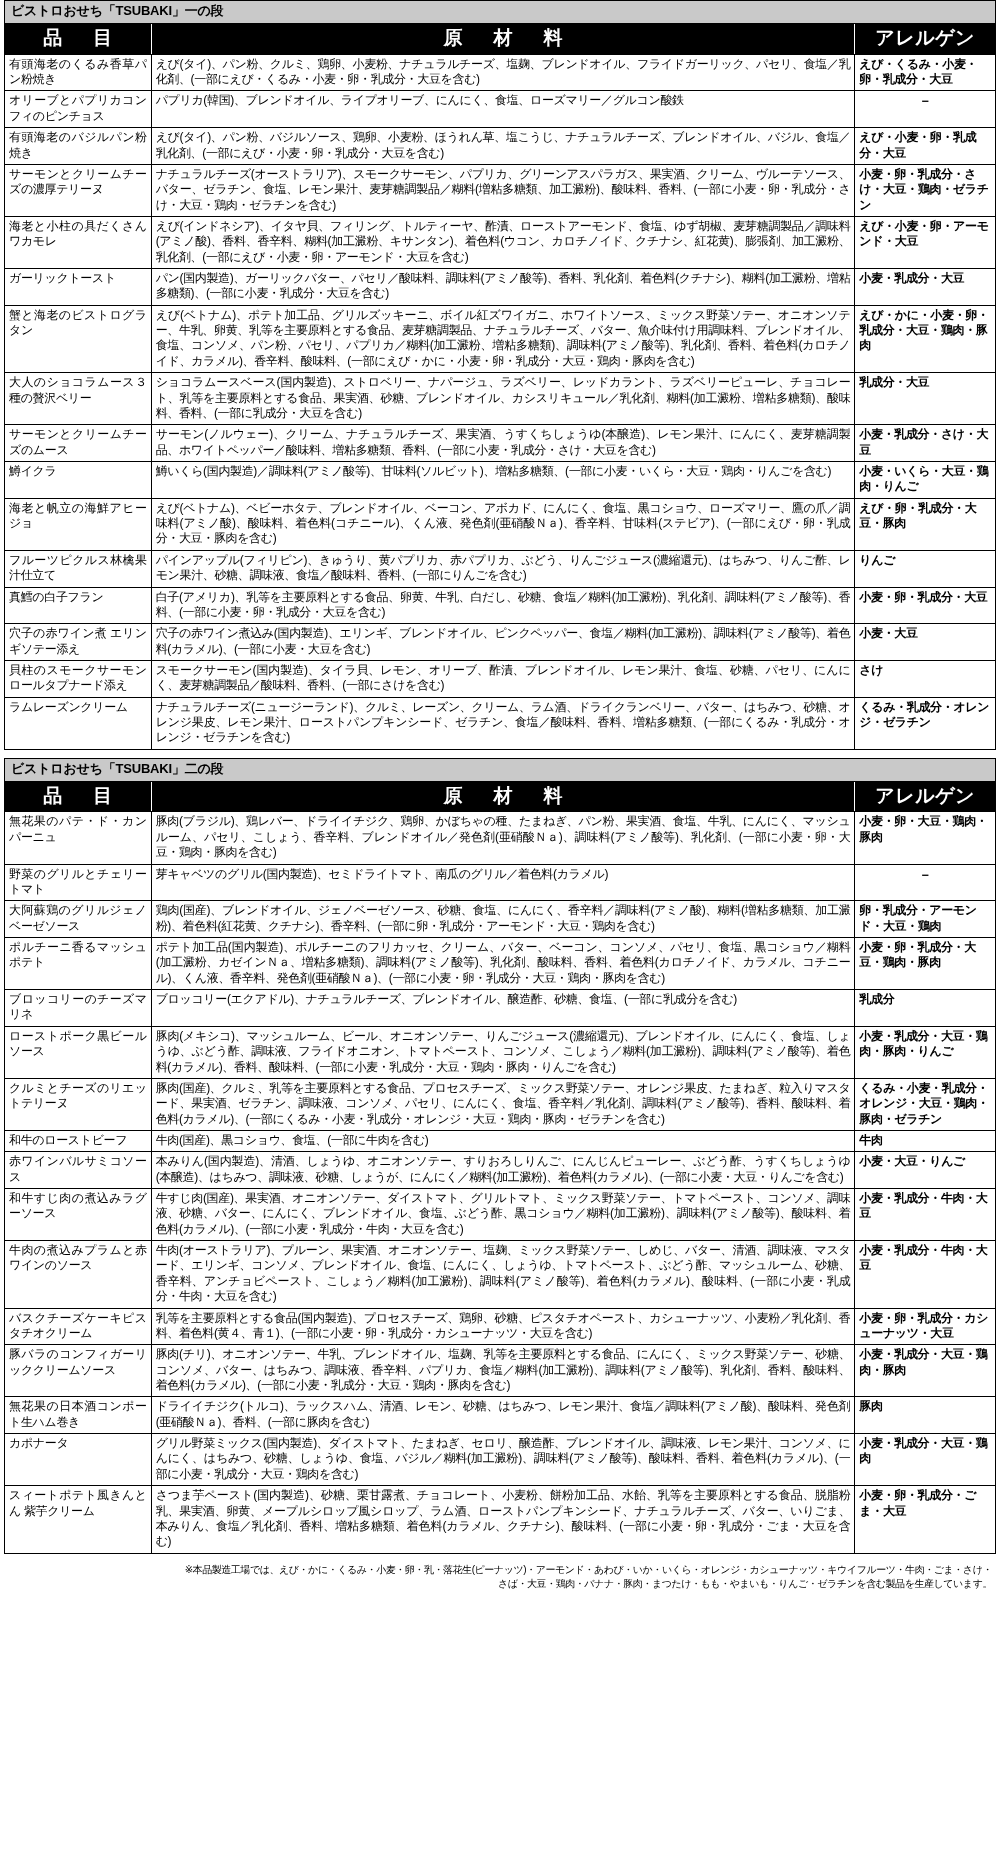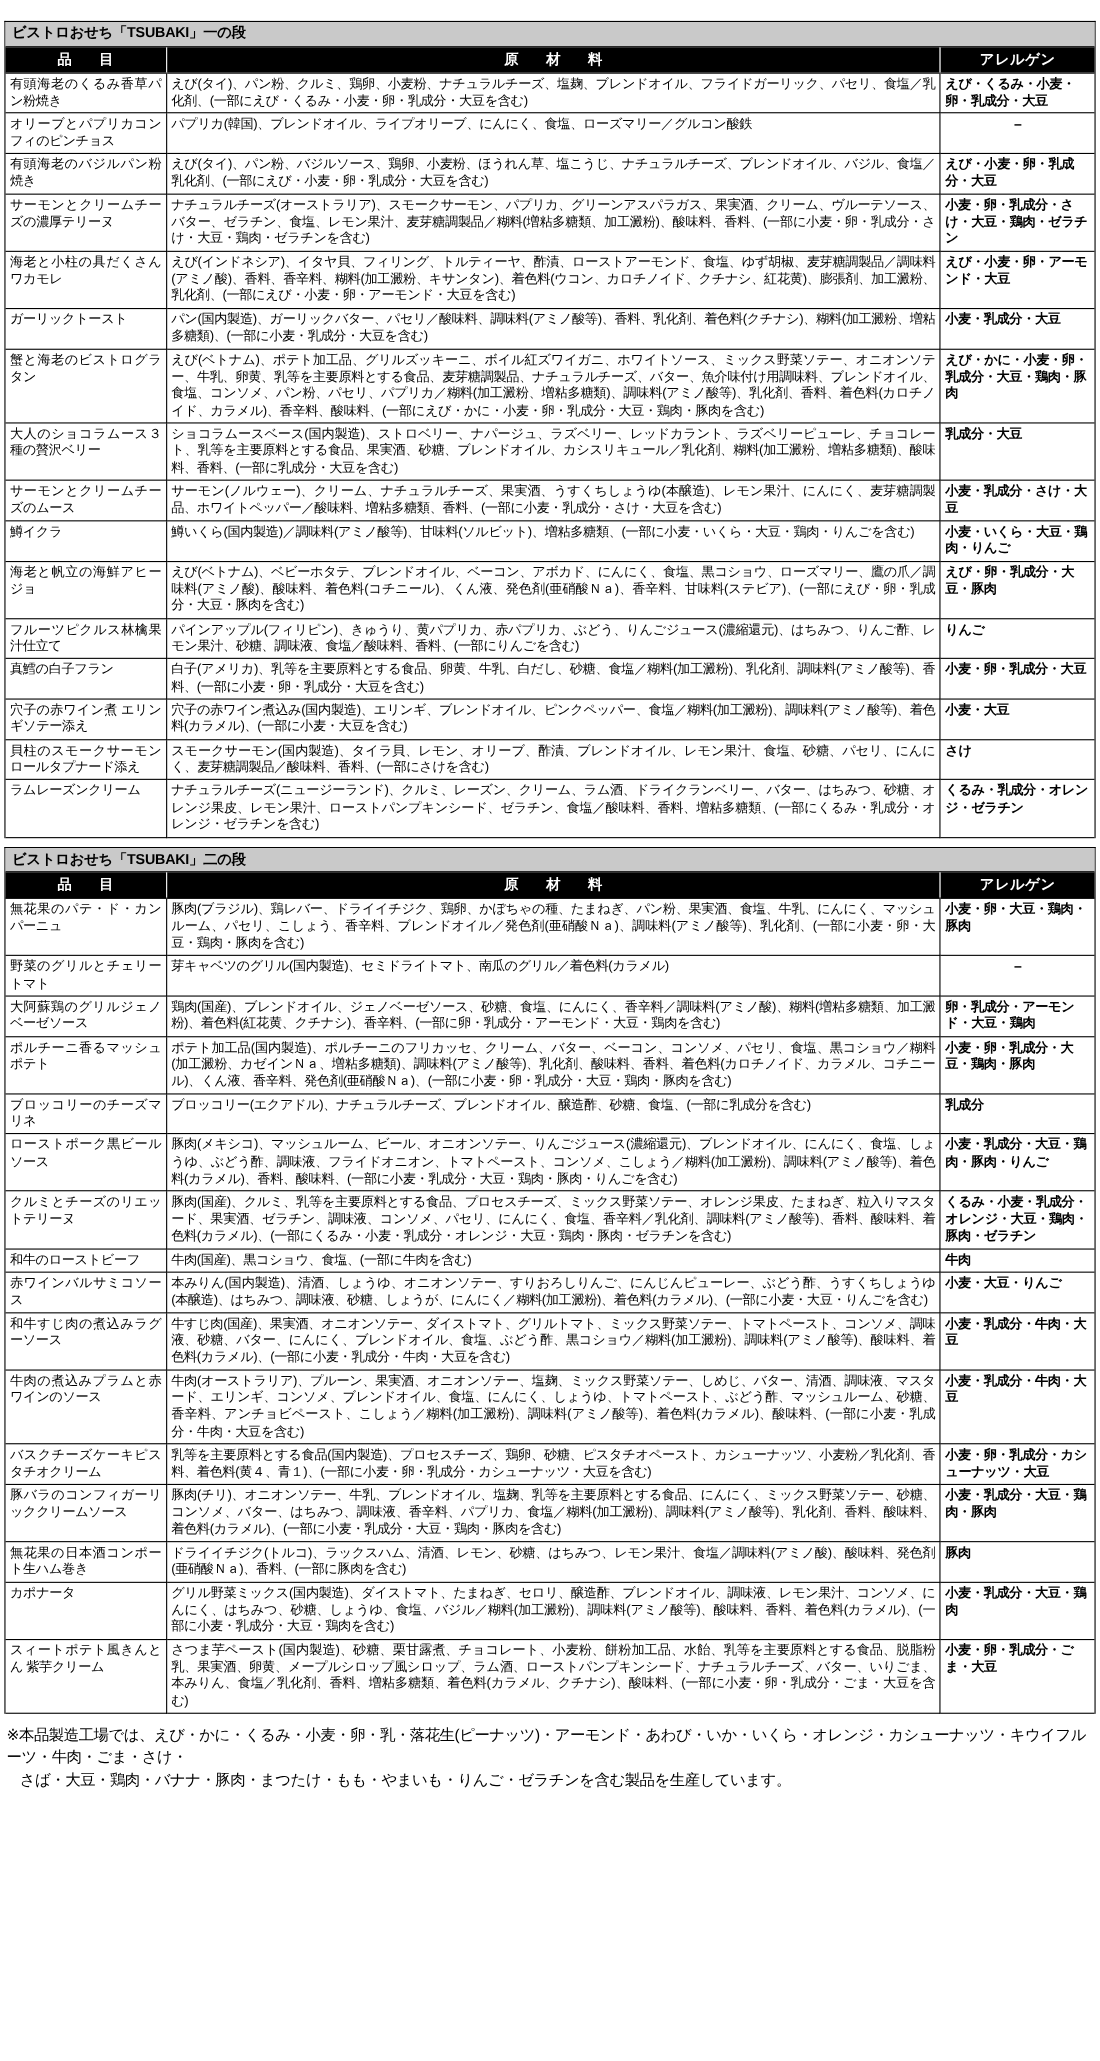--- a/index.html
+++ b/index.html
@@ -9,21 +9,21 @@
   }
   body {
     width: 1000px;
     font-family: "Liberation Sans", "DejaVu Sans", sans-serif;
     color: #000000;
     -webkit-font-smoothing: none;
   }
   .page {
     width: 1000px;
     box-sizing: border-box;
-    padding: 19px 4px 0 4px;
+    padding: 0 4px 0 4px;
   }
   .table-block {
     width: 992px;
     border: 1.5px solid #000;
     border-bottom: none;
     box-sizing: border-box;
     margin-bottom: 0;
   }
   .block-spacer {
     height: 8px;
@@ -42,21 +42,21 @@
     border-collapse: collapse;
     table-layout: fixed;
   }
   table.grid col.c-item   { width: 146px; }
   table.grid col.c-ingr   { width: 703px; }
   table.grid col.c-alg    { width: 140px; }
 
   table.grid thead th {
     background: #000000;
     color: #ffffff;
-    font-size: 13px;
+    font-size: 19px;
     font-weight: bold;
     padding: 3px 4px 4px 4px;
     text-align: center;
     border-right: 1.5px solid #ffffff;
     border-bottom: 1.5px solid #000;
     letter-spacing: 0.5px;
     line-height: 1.2;
   }
   table.grid thead th:last-child { border-right: none; }
   table.grid thead th.th-item { letter-spacing: 6px; padding-left: 10px; }
@@ -89,25 +89,26 @@
   td.alg {
     font-size: 12px;
     letter-spacing: -0.25px;
     line-height: 1.3;
   }
   td.alg.dash {
     text-align: center;
     font-size: 13px;
   }
   .footnote {
-    font-size: 14px;
+    font-size: 10px;
     line-height: 1.45;
     letter-spacing: -0.45px;
     padding: 9px 4px 4px 2px;
     text-indent: 0;
+    text-align: right;
   }
   .footnote .ln2 { display: block; padding-left: 12px; }
 </style>
 </head>
 <body>
 
 <div class="page">
 
   <div class="table-block">
     <div class="section-title">ビストロおせち「TSUBAKI」一の段</div>

